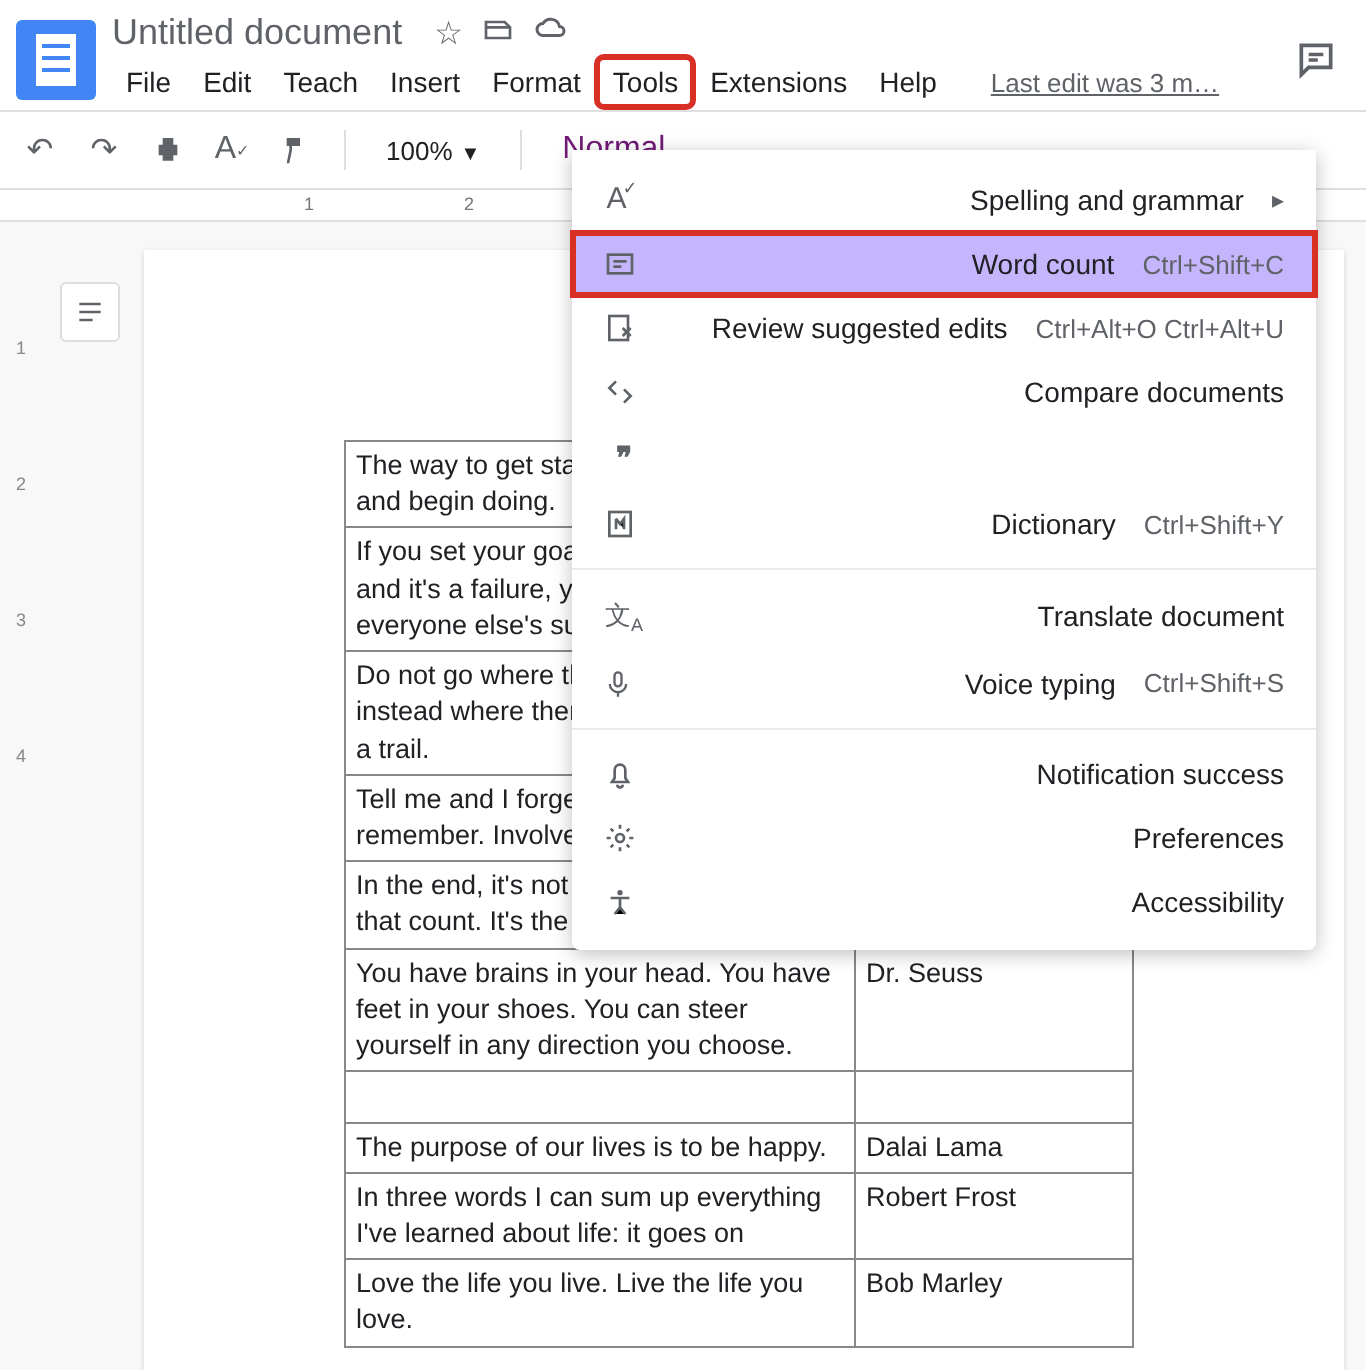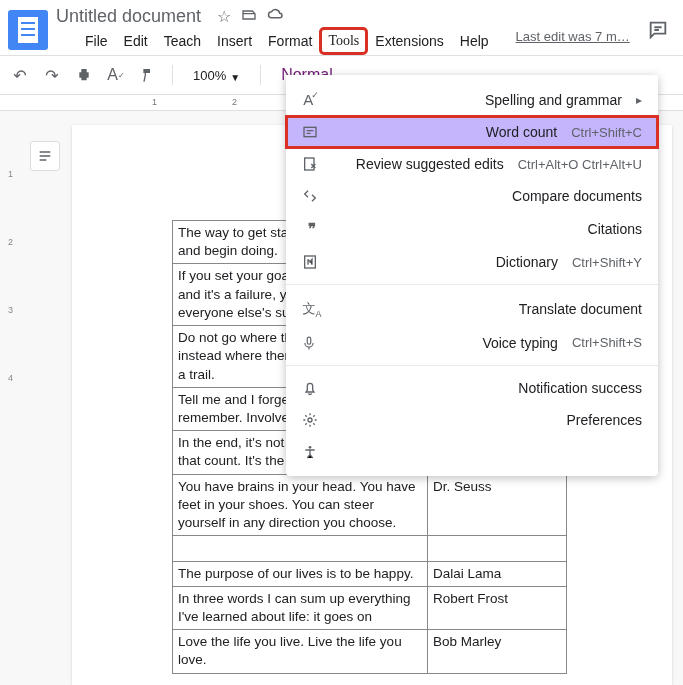--- a/index.html
+++ b/index.html
@@ -10,23 +10,23 @@
 .logo { width: 40px; height: 40px; background: #4285f4; border-radius: 3px; margin-right: 8px; display: flex; align-items: center; justify-content: center; }
 .logo-inner { width: 20px; height: 26px; background: #fff; position: relative; }
 .logo-inner::before, .logo-inner::after { content: ''; position: absolute; left: 3px; right: 3px; height: 2px; background: #4285f4; }
 .logo-inner::before { top: 5px; }
 .logo-inner::after { top: 11px; box-shadow: 0 6px 0 #4285f4; }
 .doc-title { font-size: 18px; color: #5f6368; margin-right: 8px; }
 .title-icons { display: flex; gap: 10px; }
 .title-icons span { color: #5f6368; font-size: 16px; cursor: pointer; }
 .comment-btn { margin-left: auto; color: #5f6368; font-size: 20px; padding: 6px; }
 
-.menubar { display: flex; padding: 0 58px 6px; gap: 2px; font-size: 14px; color: #202124; margin-left: 22px; }
+.menubar { display: flex; align-items: center; padding: 0 58px 6px; gap: 2px; font-size: 14px; color: #202124; }
 .menu-item { padding: 4px 7px; cursor: pointer; border-radius: 3px; }
-.menu-item.highlighted { outline: 3px solid #d93025; outline-offset: -1px; font-family: Liberation Serif, serif; }
+.menu-item.highlighted { outline: 3px solid #d93025; outline-offset: -1px; }
 .last-edit { color: #5f6368; text-decoration: underline; margin-left: 18px; font-size: 13px; }
 
 .toolbar { display: flex; align-items: center; padding: 6px 8px; gap: 8px; background: #fff; border-bottom: 1px solid #e0e0e0; }
 .tb-icon { width: 24px; height: 24px; display: flex; align-items: center; justify-content: center; color: #5f6368; font-size: 16px; cursor: pointer; }
 .tb-sep { width: 1px; height: 20px; background: #e0e0e0; margin: 0 4px; }
 .zoom { font-size: 13px; color: #202124; padding: 4px 8px; display: flex; align-items: flex-end; gap: 4px; }
 .style-sel { font-size: 16px; color: #701a75; padding: 4px 8px; }
 
 .ruler-area { background: #fff; height: 16px; position: relative; border-bottom: 1px solid #e0e0e0; }
 .ruler { position: absolute; left: 72px; right: 0; height: 16px; font-size: 9px; color: #777; }
@@ -81,21 +81,21 @@
       </div>
       <div class="menubar" style="padding:2px 0 0 0">
         <span class="menu-item">File</span>
         <span class="menu-item">Edit</span>
         <span class="menu-item">Teach</span>
         <span class="menu-item">Insert</span>
         <span class="menu-item">Format</span>
         <span class="menu-item highlighted">Tools</span>
         <span class="menu-item">Extensions</span>
         <span class="menu-item">Help</span>
-        <span class="last-edit">Last edit was 7 m…</span>
+        <span class="last-edit">Last edit was 3 m…</span>
       </div>
     </div>
     <span class="comment-btn">
         <svg width="22" height="22" viewBox="0 0 24 24">
           <path fill="none" stroke="#5f6368" stroke-width="2" d="M4 4h16v12H8l-4 4z M8 9h8 M8 12h5"></path>
         </svg>
       </span>
   </div>
 </div>
 
@@ -220,21 +220,20 @@
       <div class="dd-item">
         <span class="dd-icon">
           <svg width="16" height="16" viewBox="0 0 24 24">
             <path stroke="#5f6368" stroke-width="2" fill="none" d="M9 4L4 9l5 5M15 20l5-5-5-5"></path>
           </svg>
         </span>
         <span class="dd-label">Compare documents</span>
       </div>
       <div class="dd-item">
         <span class="dd-icon"><span style="font-weight:bold">❞</span></span>
-        <span class="dd-label">Citations</span>
       </div>
       <div class="dd-item">
         <span class="dd-icon">
           <svg width="16" height="16" viewBox="0 0 24 24">
             <rect x="4" y="3" width="16" height="18" fill="none" stroke="#5f6368" stroke-width="2"></rect>
             <path stroke="#5f6368" stroke-width="2" d="M9 8v8M9 8l3 4 3-4v8"></path>
           </svg>
         </span>
         <span class="dd-label">Dictionary</span>
         <span class="dd-shortcut">Ctrl+Shift+Y</span>
@@ -272,15 +271,16 @@
         </span>
         <span class="dd-label">Preferences</span>
       </div>
       <div class="dd-item">
         <span class="dd-icon">
           <svg width="16" height="16" viewBox="0 0 24 24">
             <circle cx="12" cy="5" r="2" fill="#5f6368"></circle>
             <path stroke="#5f6368" stroke-width="2" d="M5 9h14M12 9v7M8 21l4-5 4 5"></path>
           </svg>
         </span>
+        <span class="dd-label">Accessibility</span>
       </div>
     </div>
 </div>
 
 </body></html>

